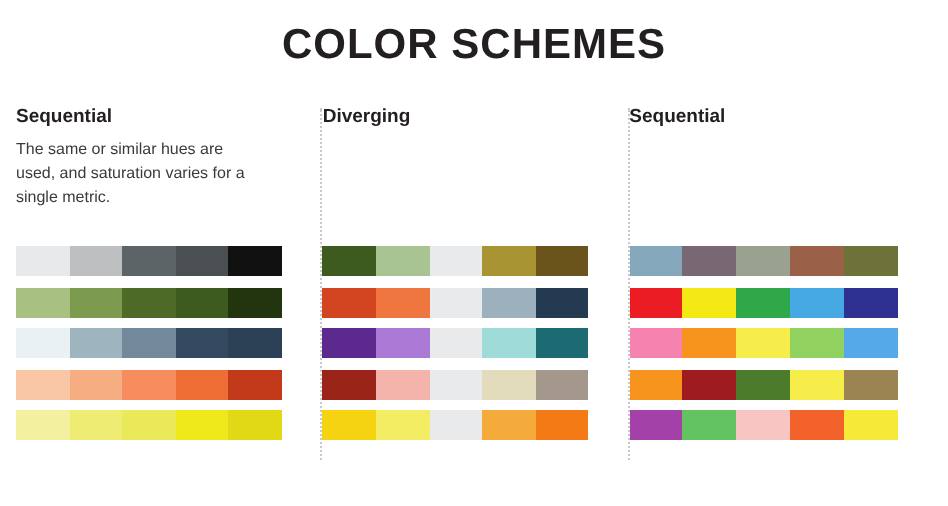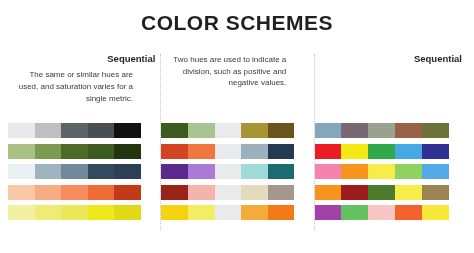--- a/index.html
+++ b/index.html
@@ -35,21 +35,20 @@
     margin-top: 21px;
     padding: 0 6px 0 8px;
     box-sizing: border-box;
     height: 196px;
   }
   .col {
     flex: 1 1 0;
     position: relative;
     box-sizing: border-box;
     padding-right: 6px;
-    text-align: right;
   }
   .col.divided::after {
     content: "";
     position: absolute;
     top: 0;
     right: 0px;
     width: 0px;
     height: 176px;
     border-right: 1px dotted #c9c9c9;
   }
@@ -132,21 +131,21 @@
             <div class="swatch" style="background: rgb(243, 240, 160);"></div>
             <div class="swatch" style="background: rgb(238, 236, 115);"></div>
             <div class="swatch" style="background: rgb(233, 233, 90);"></div>
             <div class="swatch" style="background: rgb(239, 232, 26);"></div>
             <div class="swatch" style="background: rgb(226, 217, 22);"></div>
           </div>
         </div>
     </div>
 
     <div class="col divided col-div">
-      <p class="col-body">Two hues are used to indicate a division, such as positive and negative values.</p>
+      <div class="col-head">Diverging</div>
       <div class="swatch-stack">
           <div class="swatch-row">
             <div class="swatch" style="background: rgb(61, 90, 31);"></div>
             <div class="swatch" style="background: rgb(169, 196, 147);"></div>
             <div class="swatch" style="background: rgb(233, 234, 235);"></div>
             <div class="swatch" style="background: rgb(169, 148, 52);"></div>
             <div class="swatch" style="background: rgb(107, 84, 28);"></div>
           </div>
           <div class="swatch-row">
             <div class="swatch" style="background: rgb(211, 69, 32);"></div>

